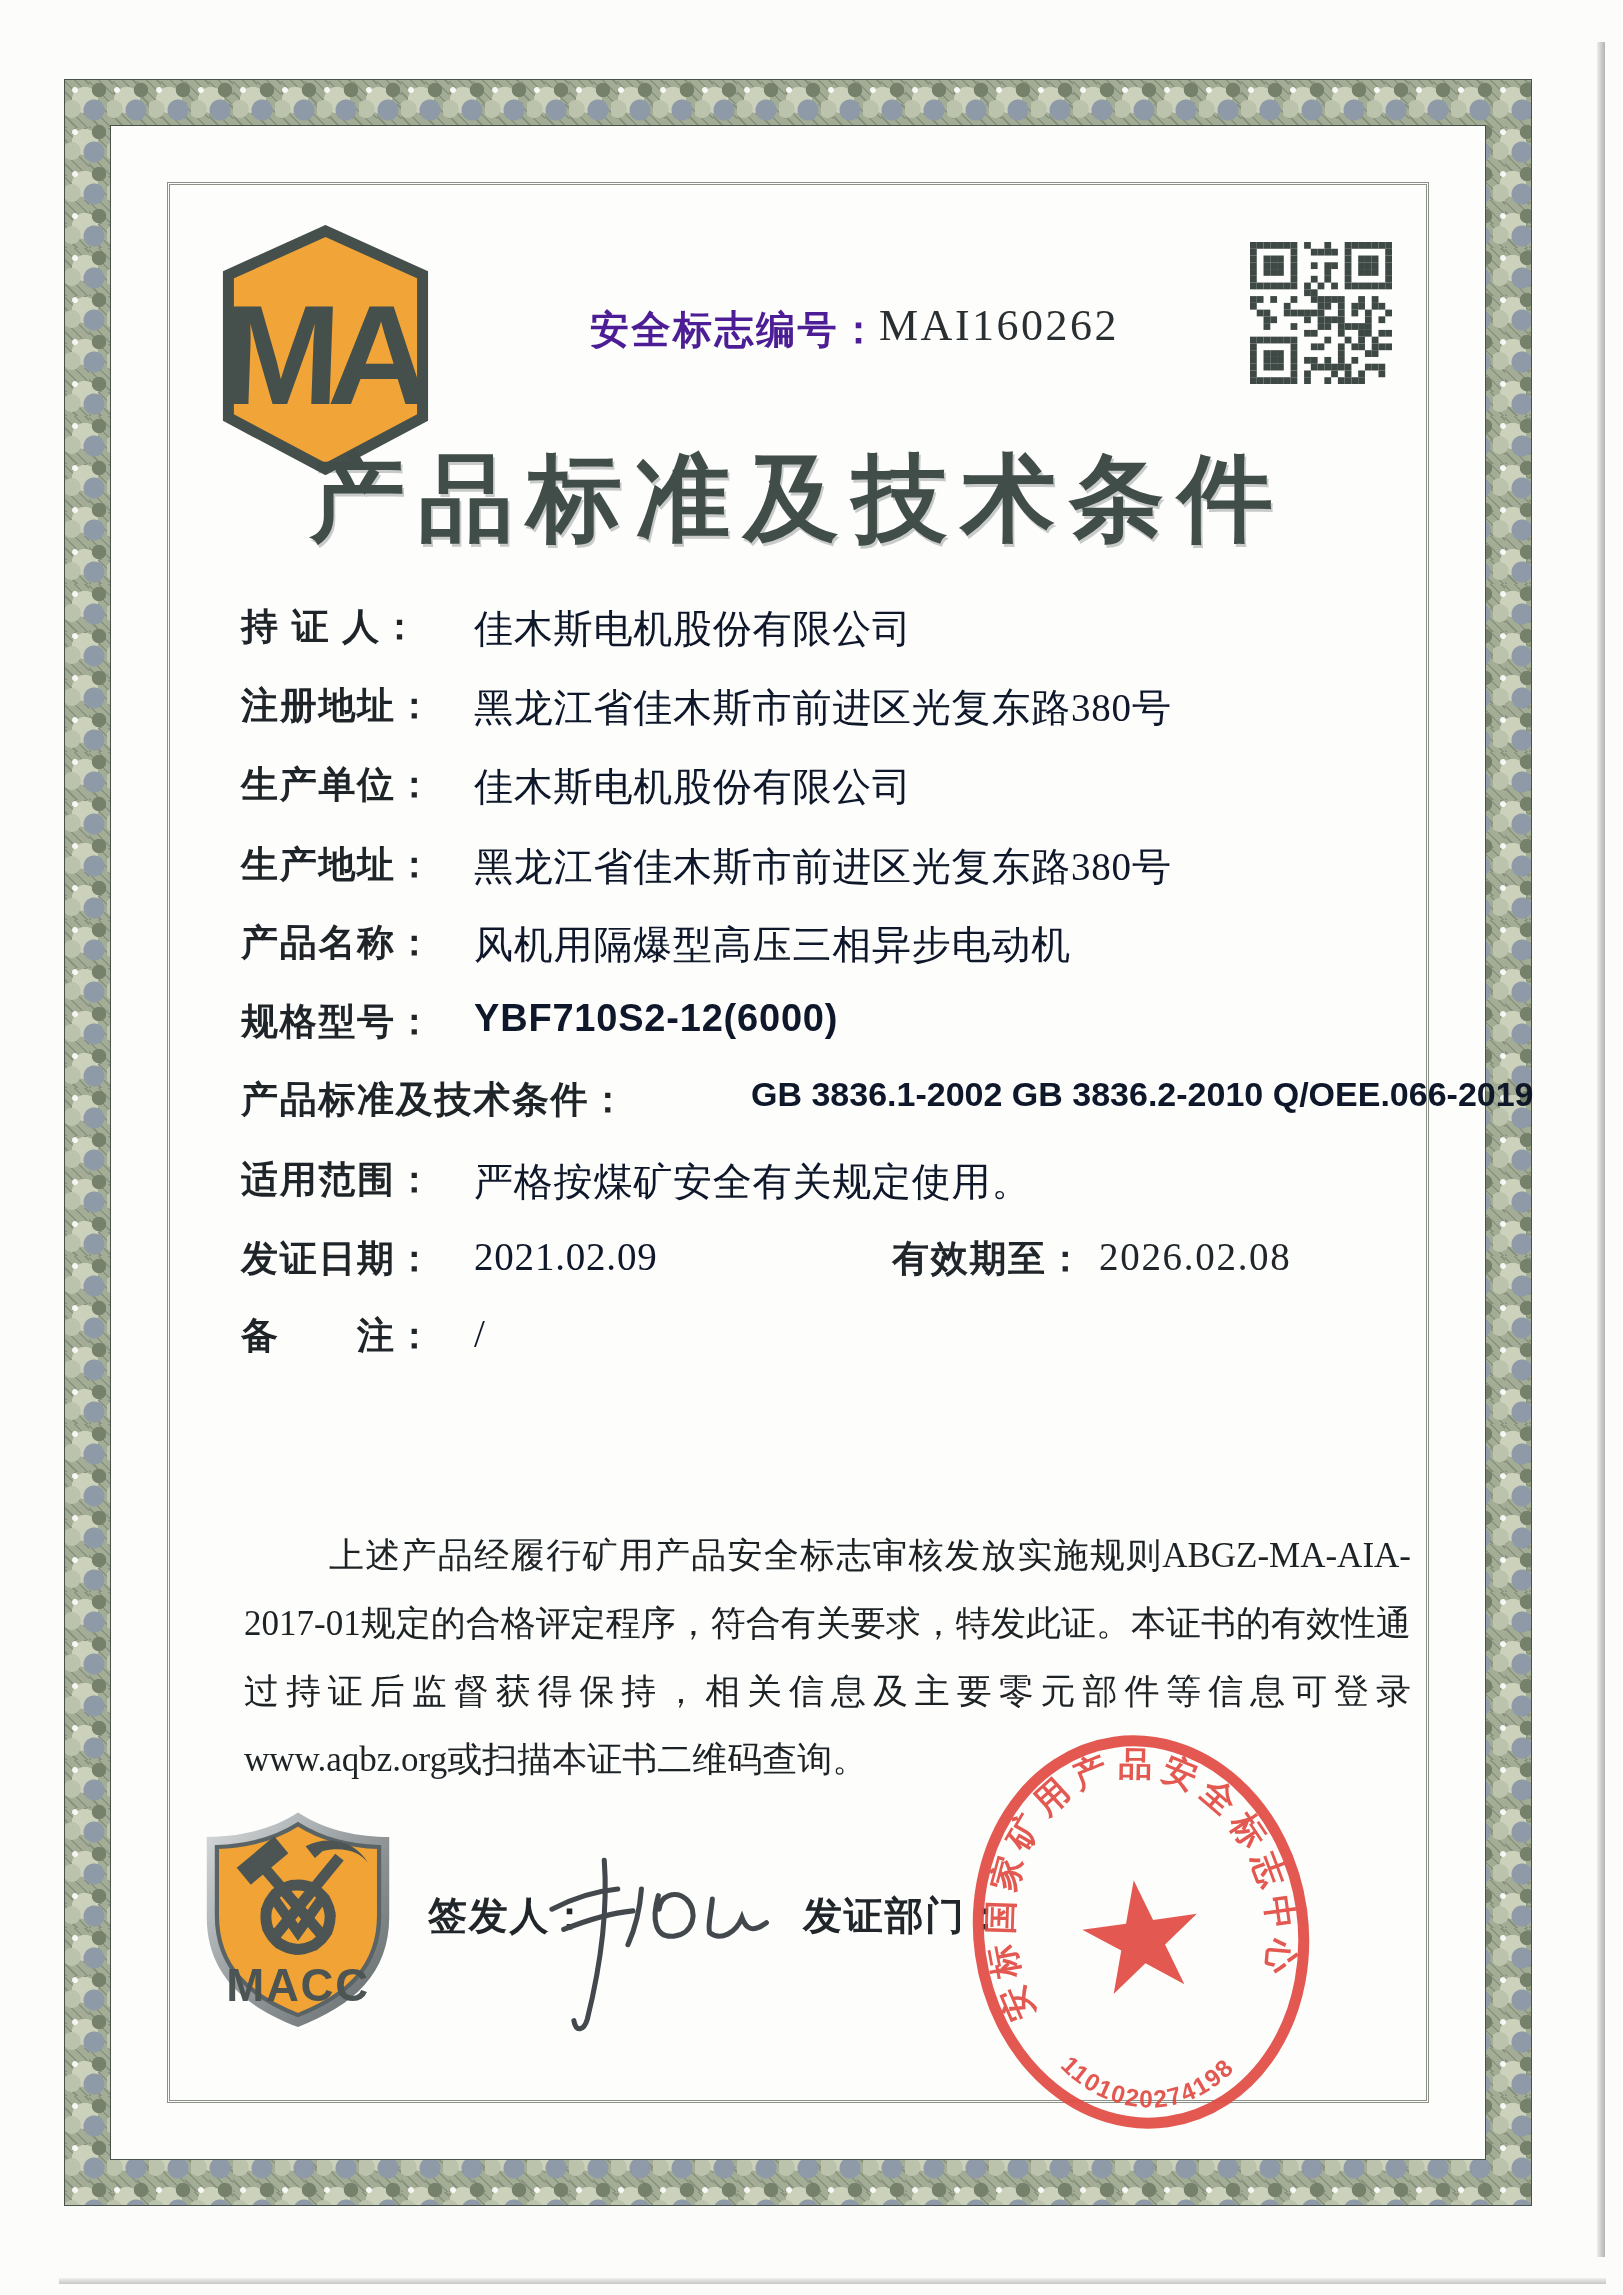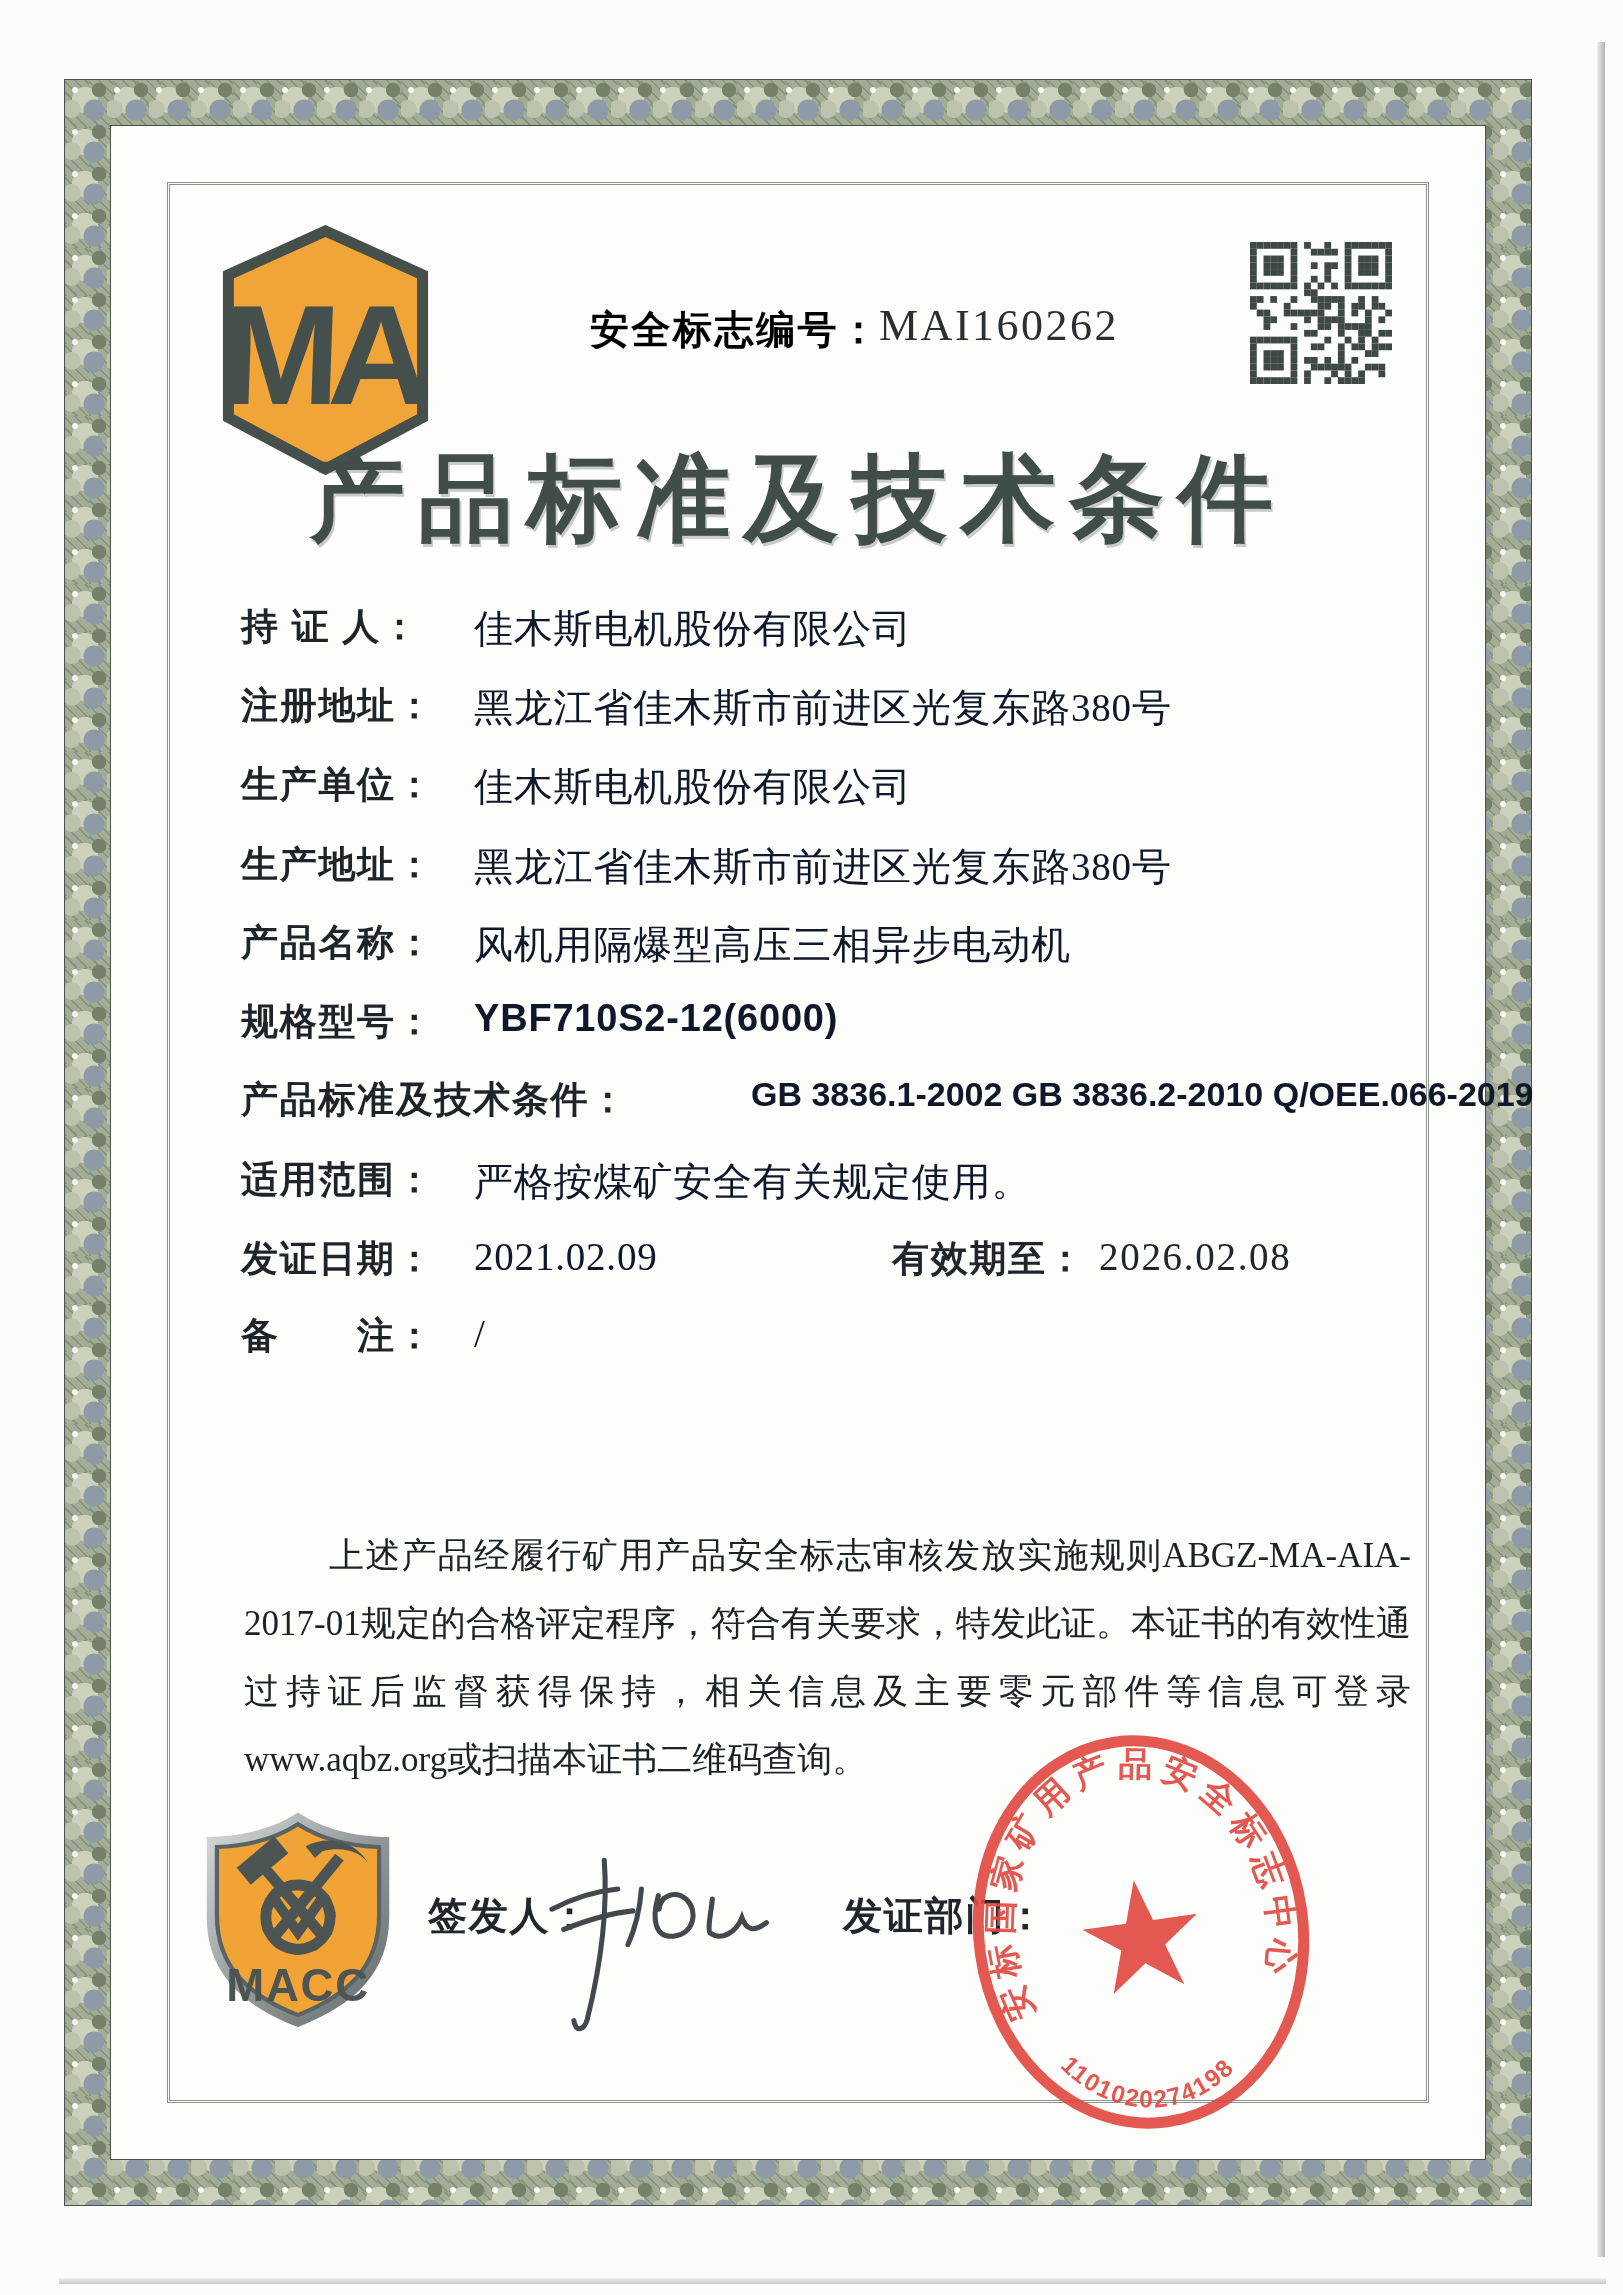--- a/index.html
+++ b/index.html
@@ -25,21 +25,21 @@
       radial-gradient(circle at 6.8px 29px, #bcc3ac 0 8.5px, transparent 9.3px),
       radial-gradient(circle at 34px 10px, #75816a 0 6.8px, transparent 7.6px),
       radial-gradient(circle at 20px 20px, #ccd1bc 0 12.7px, rgba(204,209,188,0) 13.5px),
       repeating-linear-gradient(45deg, rgba(60,70,56,.25) 0 1.7px, transparent 1.7px 7.6px);
     background-size:42px 42px,42px 42px,42px 42px,42px 42px,42px 42px,24px 24px;
   }
   .frame-inner{position:absolute;inset:45px;background:#fdfdfc;border:1.7px solid #49524a;}
   .frame-line{position:absolute;inset:56px;border:3.4px double #8b9186;}
   
   .safety-row{position:absolute;left:590px;top:303px;white-space:nowrap;}
-  .safety-label{font-weight:bold;font-size:39px;letter-spacing:2.5px;color:#000000;}
+  .safety-label{font-weight:bold;font-size:39px;letter-spacing:2.5px;color:#4c1d95;}
   .safety-value{position:absolute;left:289px;top:-3.4px;font-family:"Liberation Serif",serif;
     font-size:44px;letter-spacing:2.5px;color:#2a2f31;}
   .cert-title{
     position:absolute;left:64px;top:436px;width:1468px;text-align:center;
     font-family:"Liberation Serif",serif;font-weight:bold;font-size:95px;
     letter-spacing:13.5px;color:#414d48;white-space:nowrap;
     text-shadow:1.7px 2.5px 0 rgba(65,77,72,.28);
   }
   
   .row{position:absolute;left:241px;width:1226px;height:61px;white-space:nowrap;}
@@ -54,21 +54,21 @@
   .r6 .val{font-family:"Liberation Sans",sans-serif;font-weight:bold;font-size:38px;letter-spacing:0.8px;}
   .r7 .val{left:469px;font-family:"Liberation Sans",sans-serif;font-weight:bold;font-size:34px;letter-spacing:0;}
   
   .declaration{
     position:absolute;left:244px;top:1522px;width:1167px;
     font-family:"Liberation Serif",serif;font-size:35px;line-height:68px;
     text-align:justify;text-indent:85px;color:#1d2225;
   }
   
   .issuer-label{position:absolute;left:428px;top:1889px;font-weight:bold;font-size:39px;letter-spacing:1.7px;}
-  .dept-label{position:absolute;left:803px;top:1889px;font-weight:bold;font-size:39px;letter-spacing:1.7px;margin-left:40px;}
+  .dept-label{position:absolute;left:803px;top:1889px;font-weight:bold;font-size:39px;letter-spacing:1.7px;}
   svg text{font-family:"Liberation Sans",sans-serif;}
   .abs{position:absolute;}
 </style>
 </head>
 <body>
 
 <div class="scan-edge-right"></div>
 <div class="scan-edge-bottom"></div>
 
 <div class="border-frame">

